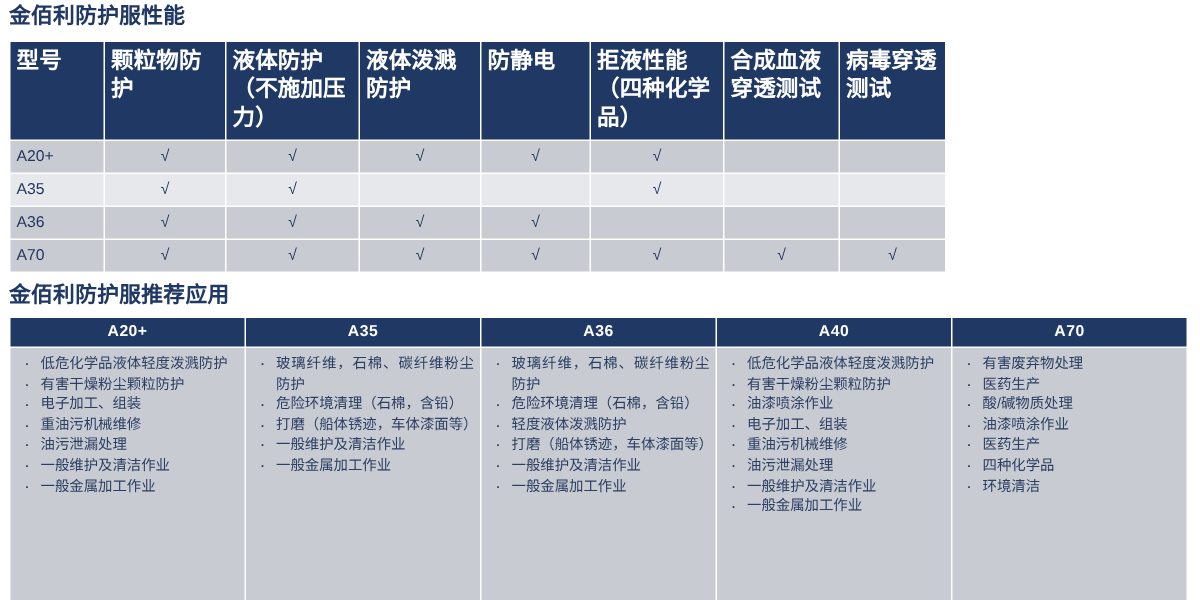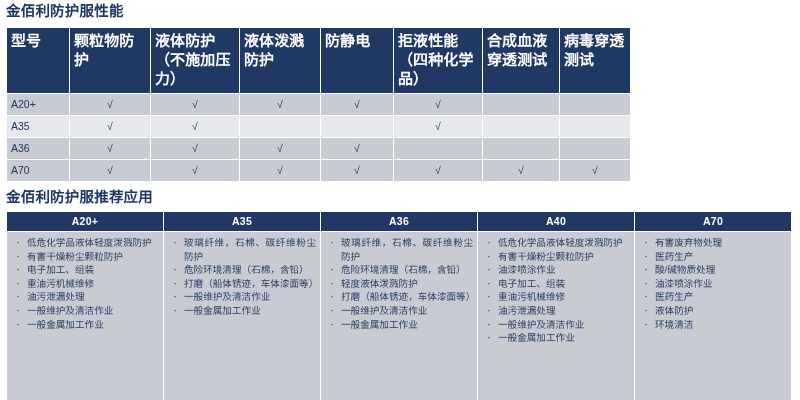--- a/index.html
+++ b/index.html
@@ -280,21 +280,21 @@
               <li>一般金属加工作业</li>
             </ul>
           </td>
           <td>
             <ul class="app-list">
               <li>有害废弃物处理</li>
               <li>医药生产</li>
               <li>酸/碱物质处理</li>
               <li>油漆喷涂作业</li>
               <li>医药生产</li>
-              <li>液体防护</li>
+              <li>四种化学品</li>
               <li>环境清洁</li>
             </ul>
           </td>
         </tr>
       </tbody>
     </table>
   </div>
 
 </div>
 

